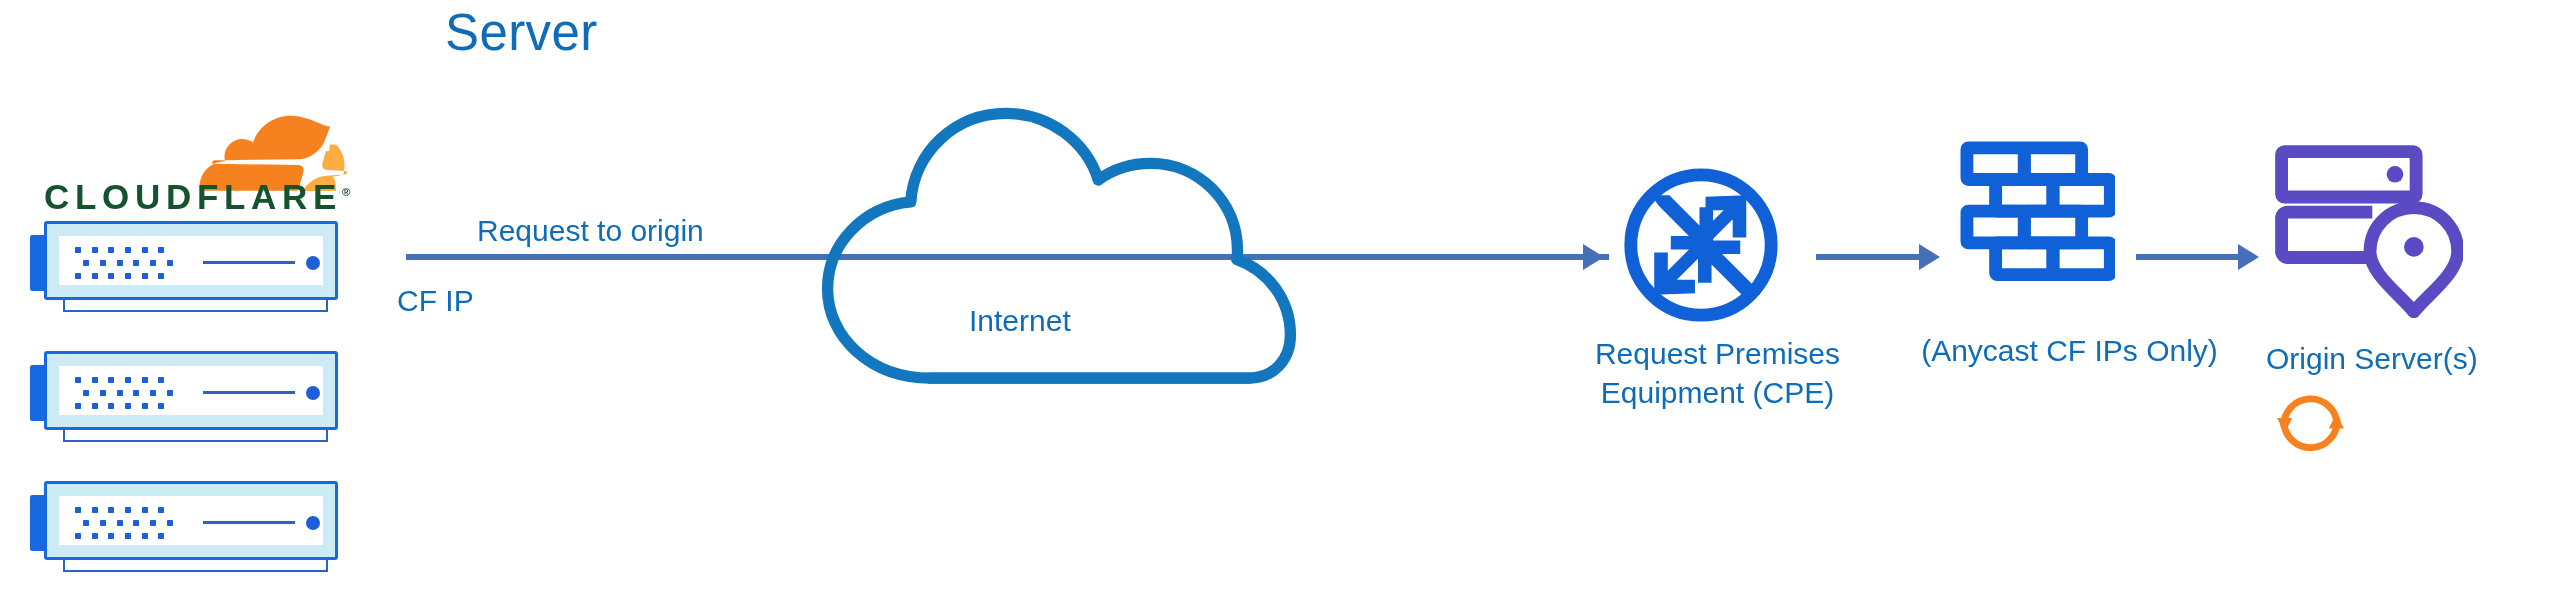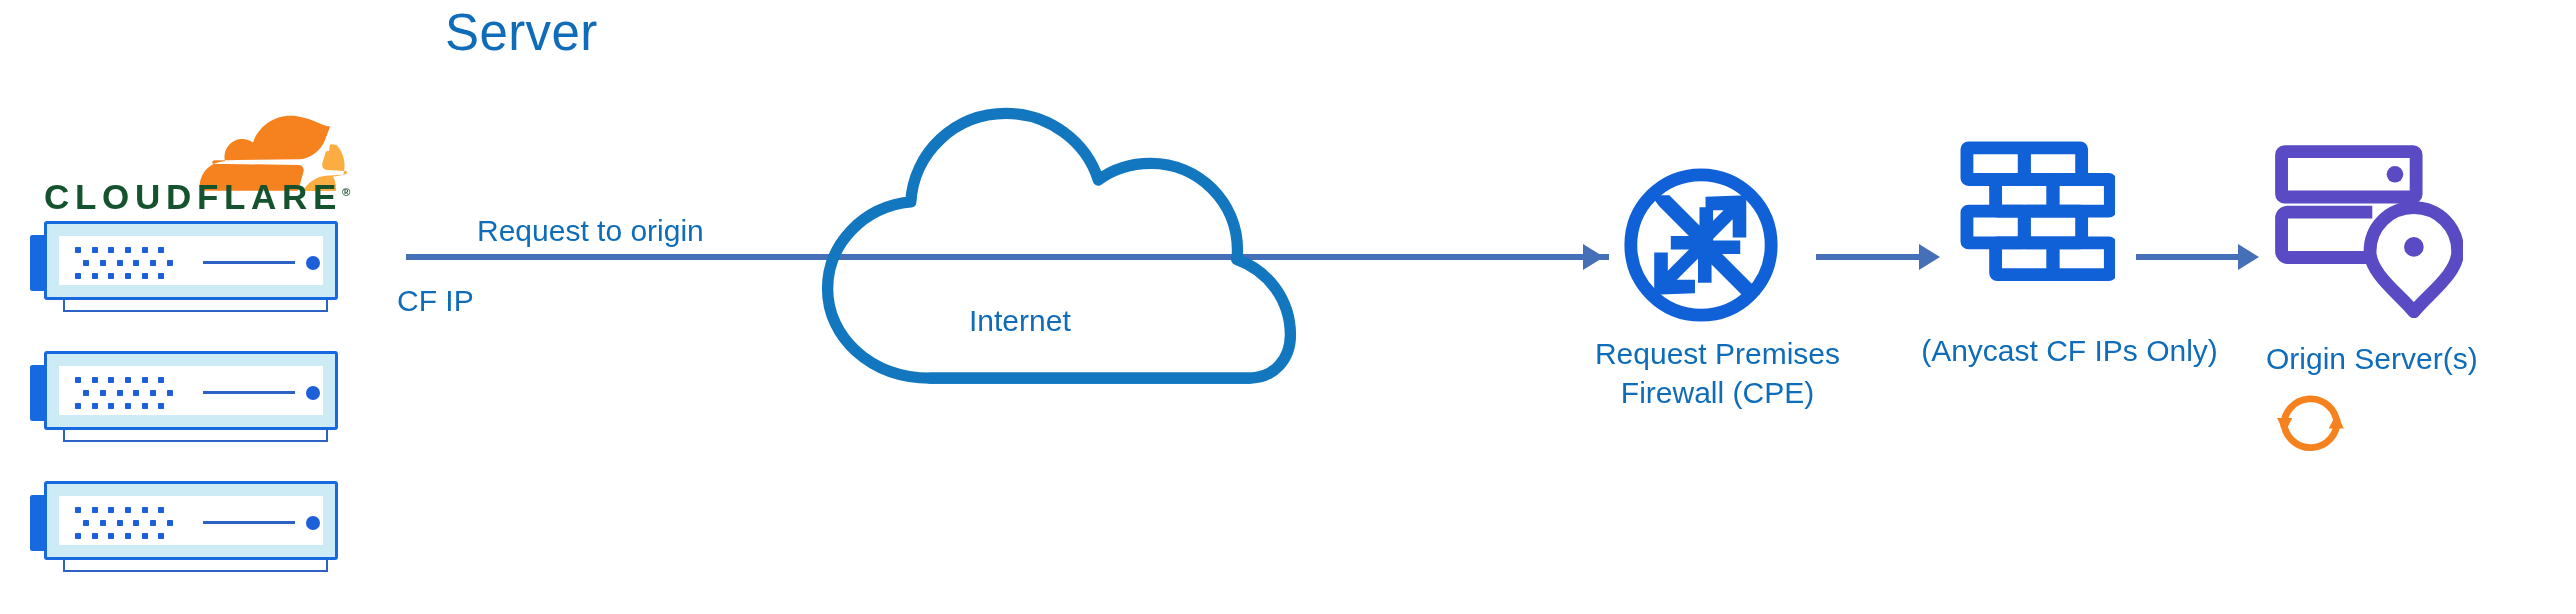--- a/index.html
+++ b/index.html
@@ -398,21 +398,21 @@
 
         <path d="M 72 170 L 72 114 L 90 114 L 90 138 L 130 98 L 142 110 L 102 150 L 126 150 L 126 168 Z" transform="translate(-24,6)"></path>
 
         <path d="M 168 168 L 144 168 L 104 128 L 104 152 L 86 152 L 86 96 L 142 96 L 142 114 L 118 114 L 158 154 Z" transform="translate(20,8)"></path>
       </g>
     </svg>
   </div>
 
   <div class="label" id="label-cpe">
     <div>Request Premises</div>
-    <div>Firewall (CPE)</div>
+    <div>Equipment (CPE)</div>
   </div>
 
   <div class="flow-line" style="left:1816px; top:254px; width:106px;"></div>
   <div class="flow-arrowhead" style="left:1919px; top:244px;"></div>
 
   <div class="abs" id="firewall-icon">
     <svg width="155" height="160" viewBox="0 0 205 212">
       <g fill="none" stroke="#1060D8" stroke-width="17" stroke-linejoin="round">
 
         <rect x="9" y="9" width="76" height="42" rx="2"></rect>

